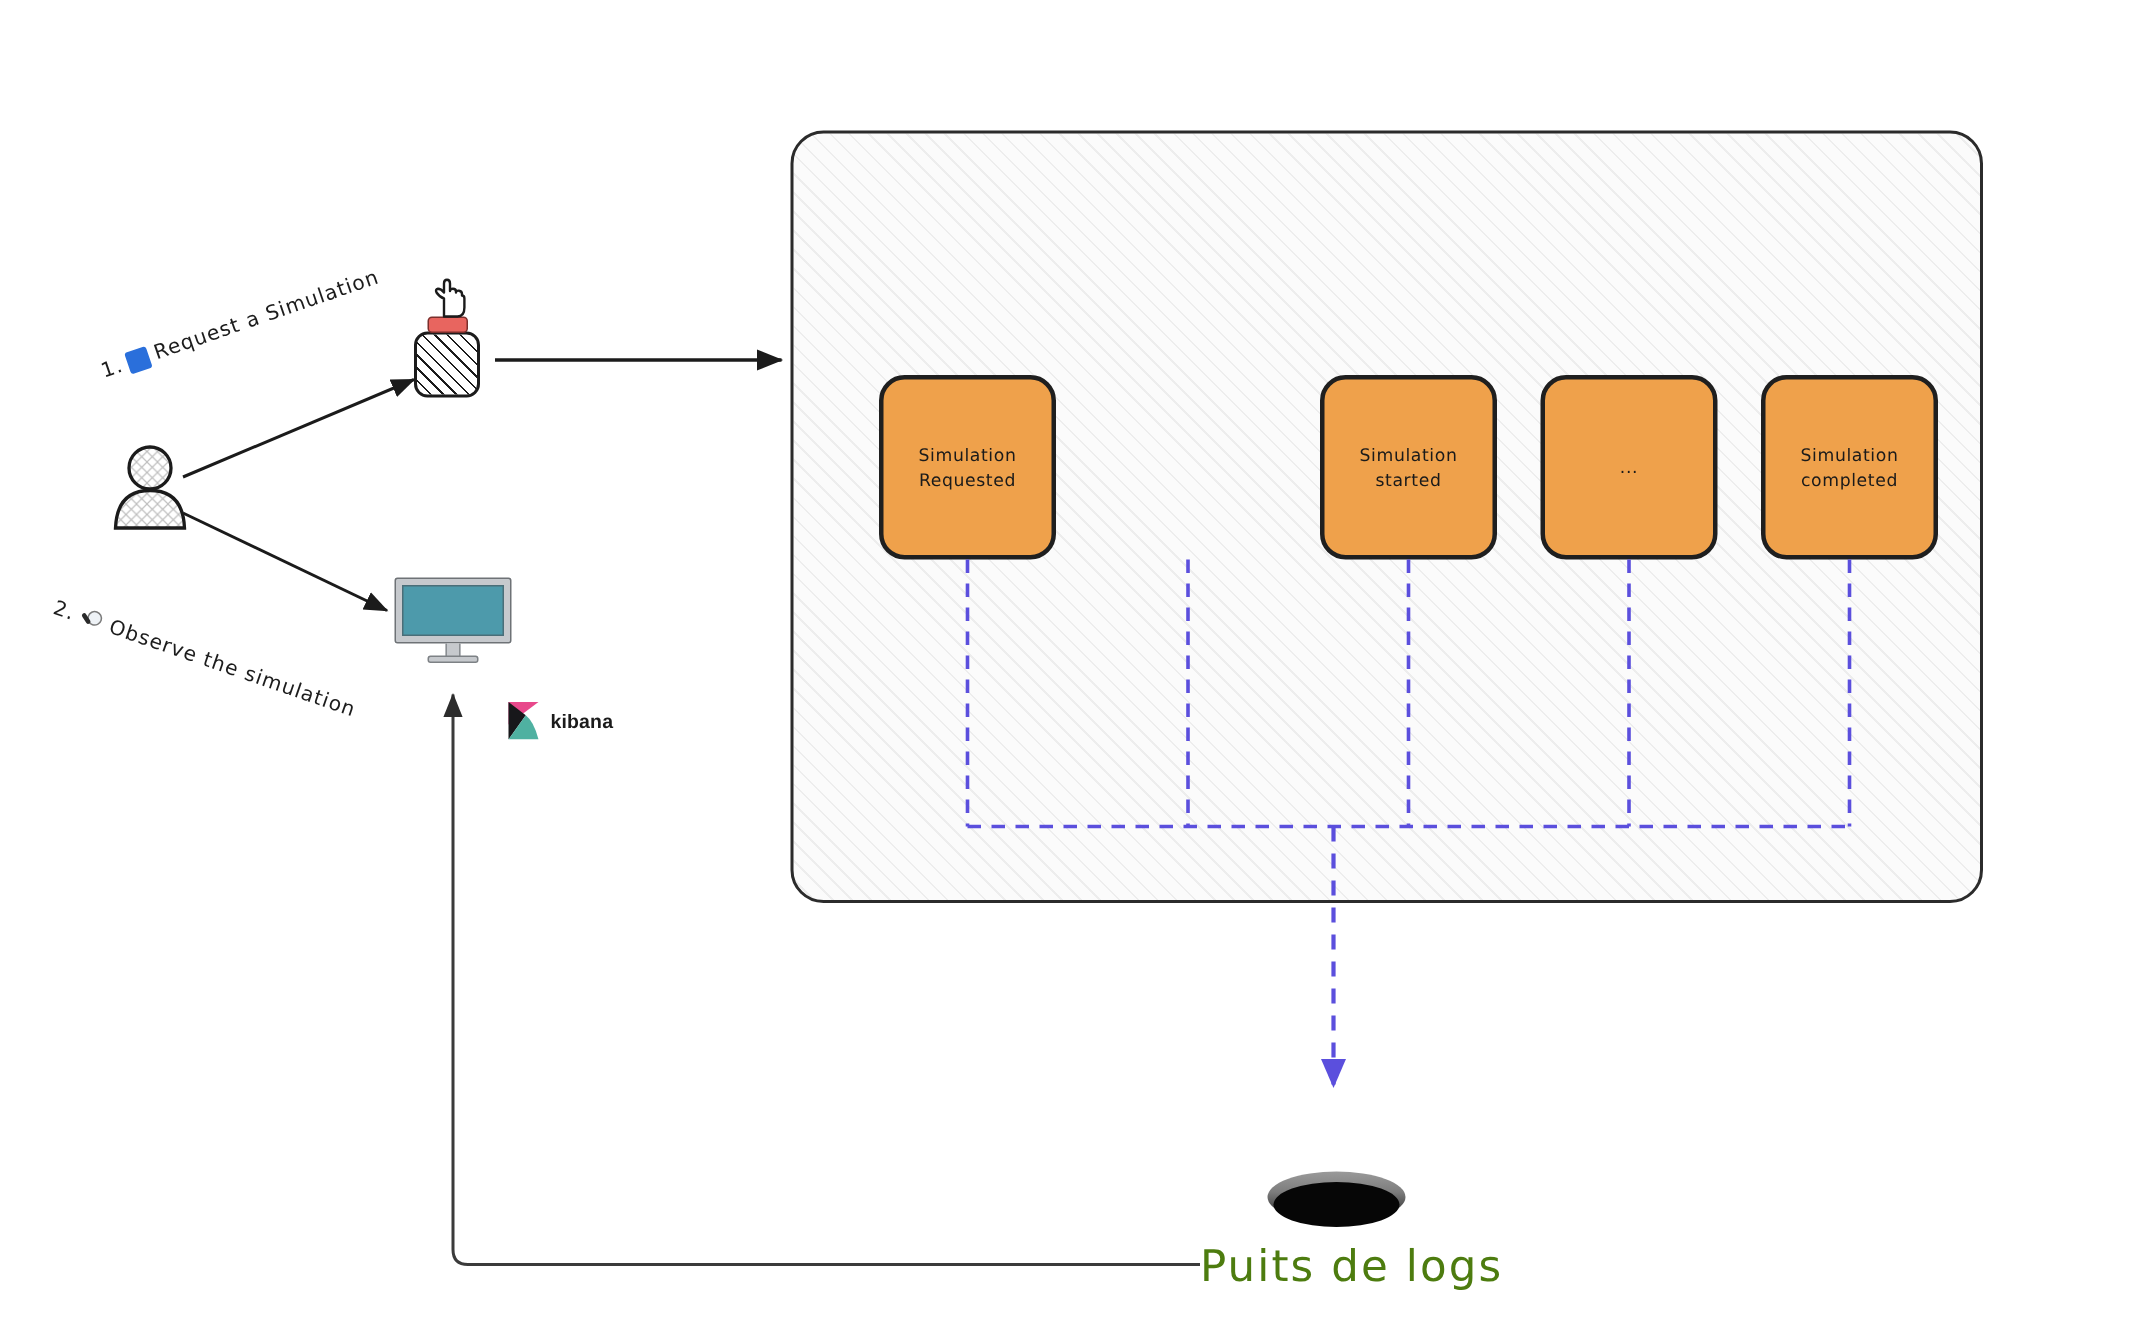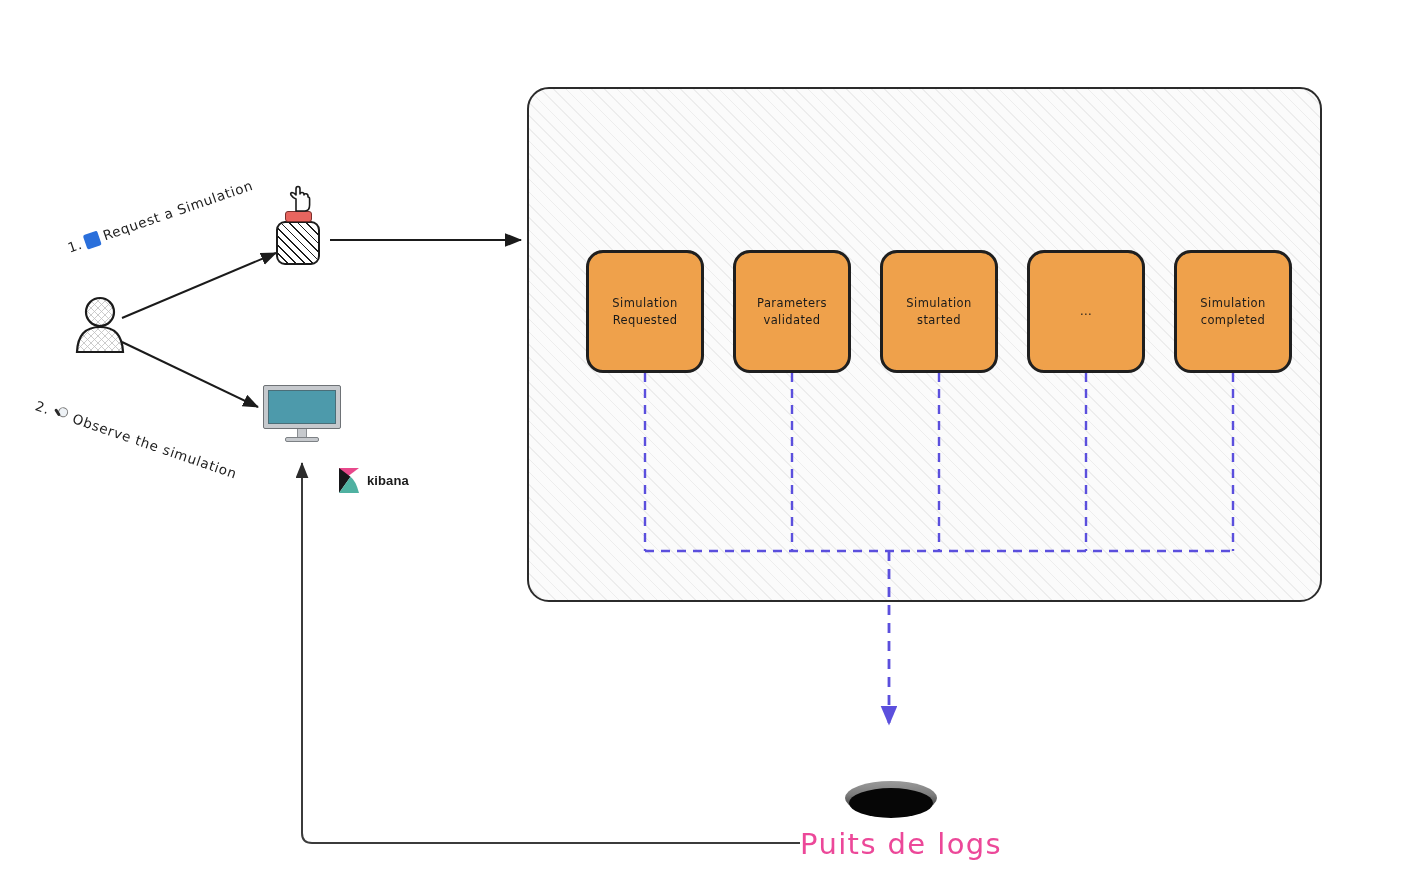--- a/index.html
+++ b/index.html
@@ -218,39 +218,35 @@
     border-radius: 50%;
     background: #060606;
   }
 
   
   #puits-label {
     left: 800px;
     top: 827px;
     font-family: "DejaVu Sans", sans-serif;
     font-size: 29px;
-    color: #ec4899;
+    color: #4d7c0f;
     letter-spacing: 1.4px;
     white-space: nowrap;
   }
 </style>
 </head>
 <body>
 
 <div id="canvas">
 
   <div class="abs" id="process-container"></div>
 
   <div class="event-box" style="left:586px; top:250px;">
     <span class="event-label">Simulation
 Requested</span>
-  </div>
-  <div class="event-box" style="left:733px; top:250px;">
-    <span class="event-label">Parameters
-validated</span>
   </div>
   <div class="event-box" style="left:880px; top:250px;">
     <span class="event-label">Simulation
 started</span>
   </div>
   <div class="event-box" style="left:1027px; top:250px;">
     <span class="event-label">...</span>
   </div>
   <div class="event-box" style="left:1174px; top:250px;">
     <span class="event-label">Simulation

